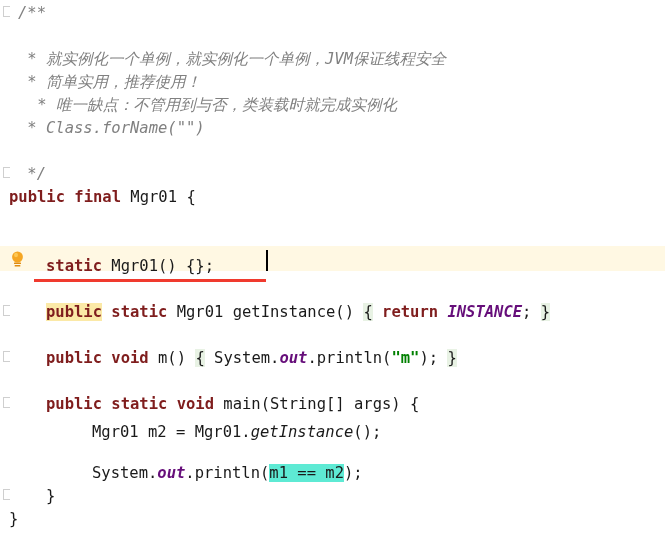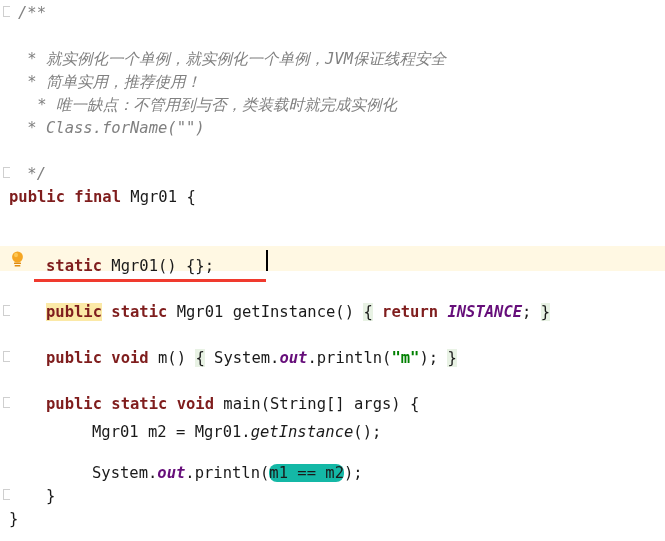--- a/index.html
+++ b/index.html
@@ -105,21 +105,21 @@
   .ident    { color: #1a1a1a; }
   .statfld  { color: #660e7a; font-weight: bold; font-style: italic; }
   .statmeth { color: #1a1a1a; font-style: italic; }
   .str      { color: #008000; font-weight: bold; }
   .cmt      { color: #808080; font-style: italic; }
   .punct    { color: #1a1a1a; }
 
   
   .hl-brace { background: #e8f2e4; }
   .hl-occ   { background: #fbe9a7; }
-  .hl-sel   { background: #14b8a6; border-radius: 8px; }
+  .hl-sel   { background: #5eead4; }
 </style>
 </head>
 <body>
 
 <div id="editor">
 
   <div class="caret-line-bg" style="top:246px;"></div>
 
   <div class="code">
 

